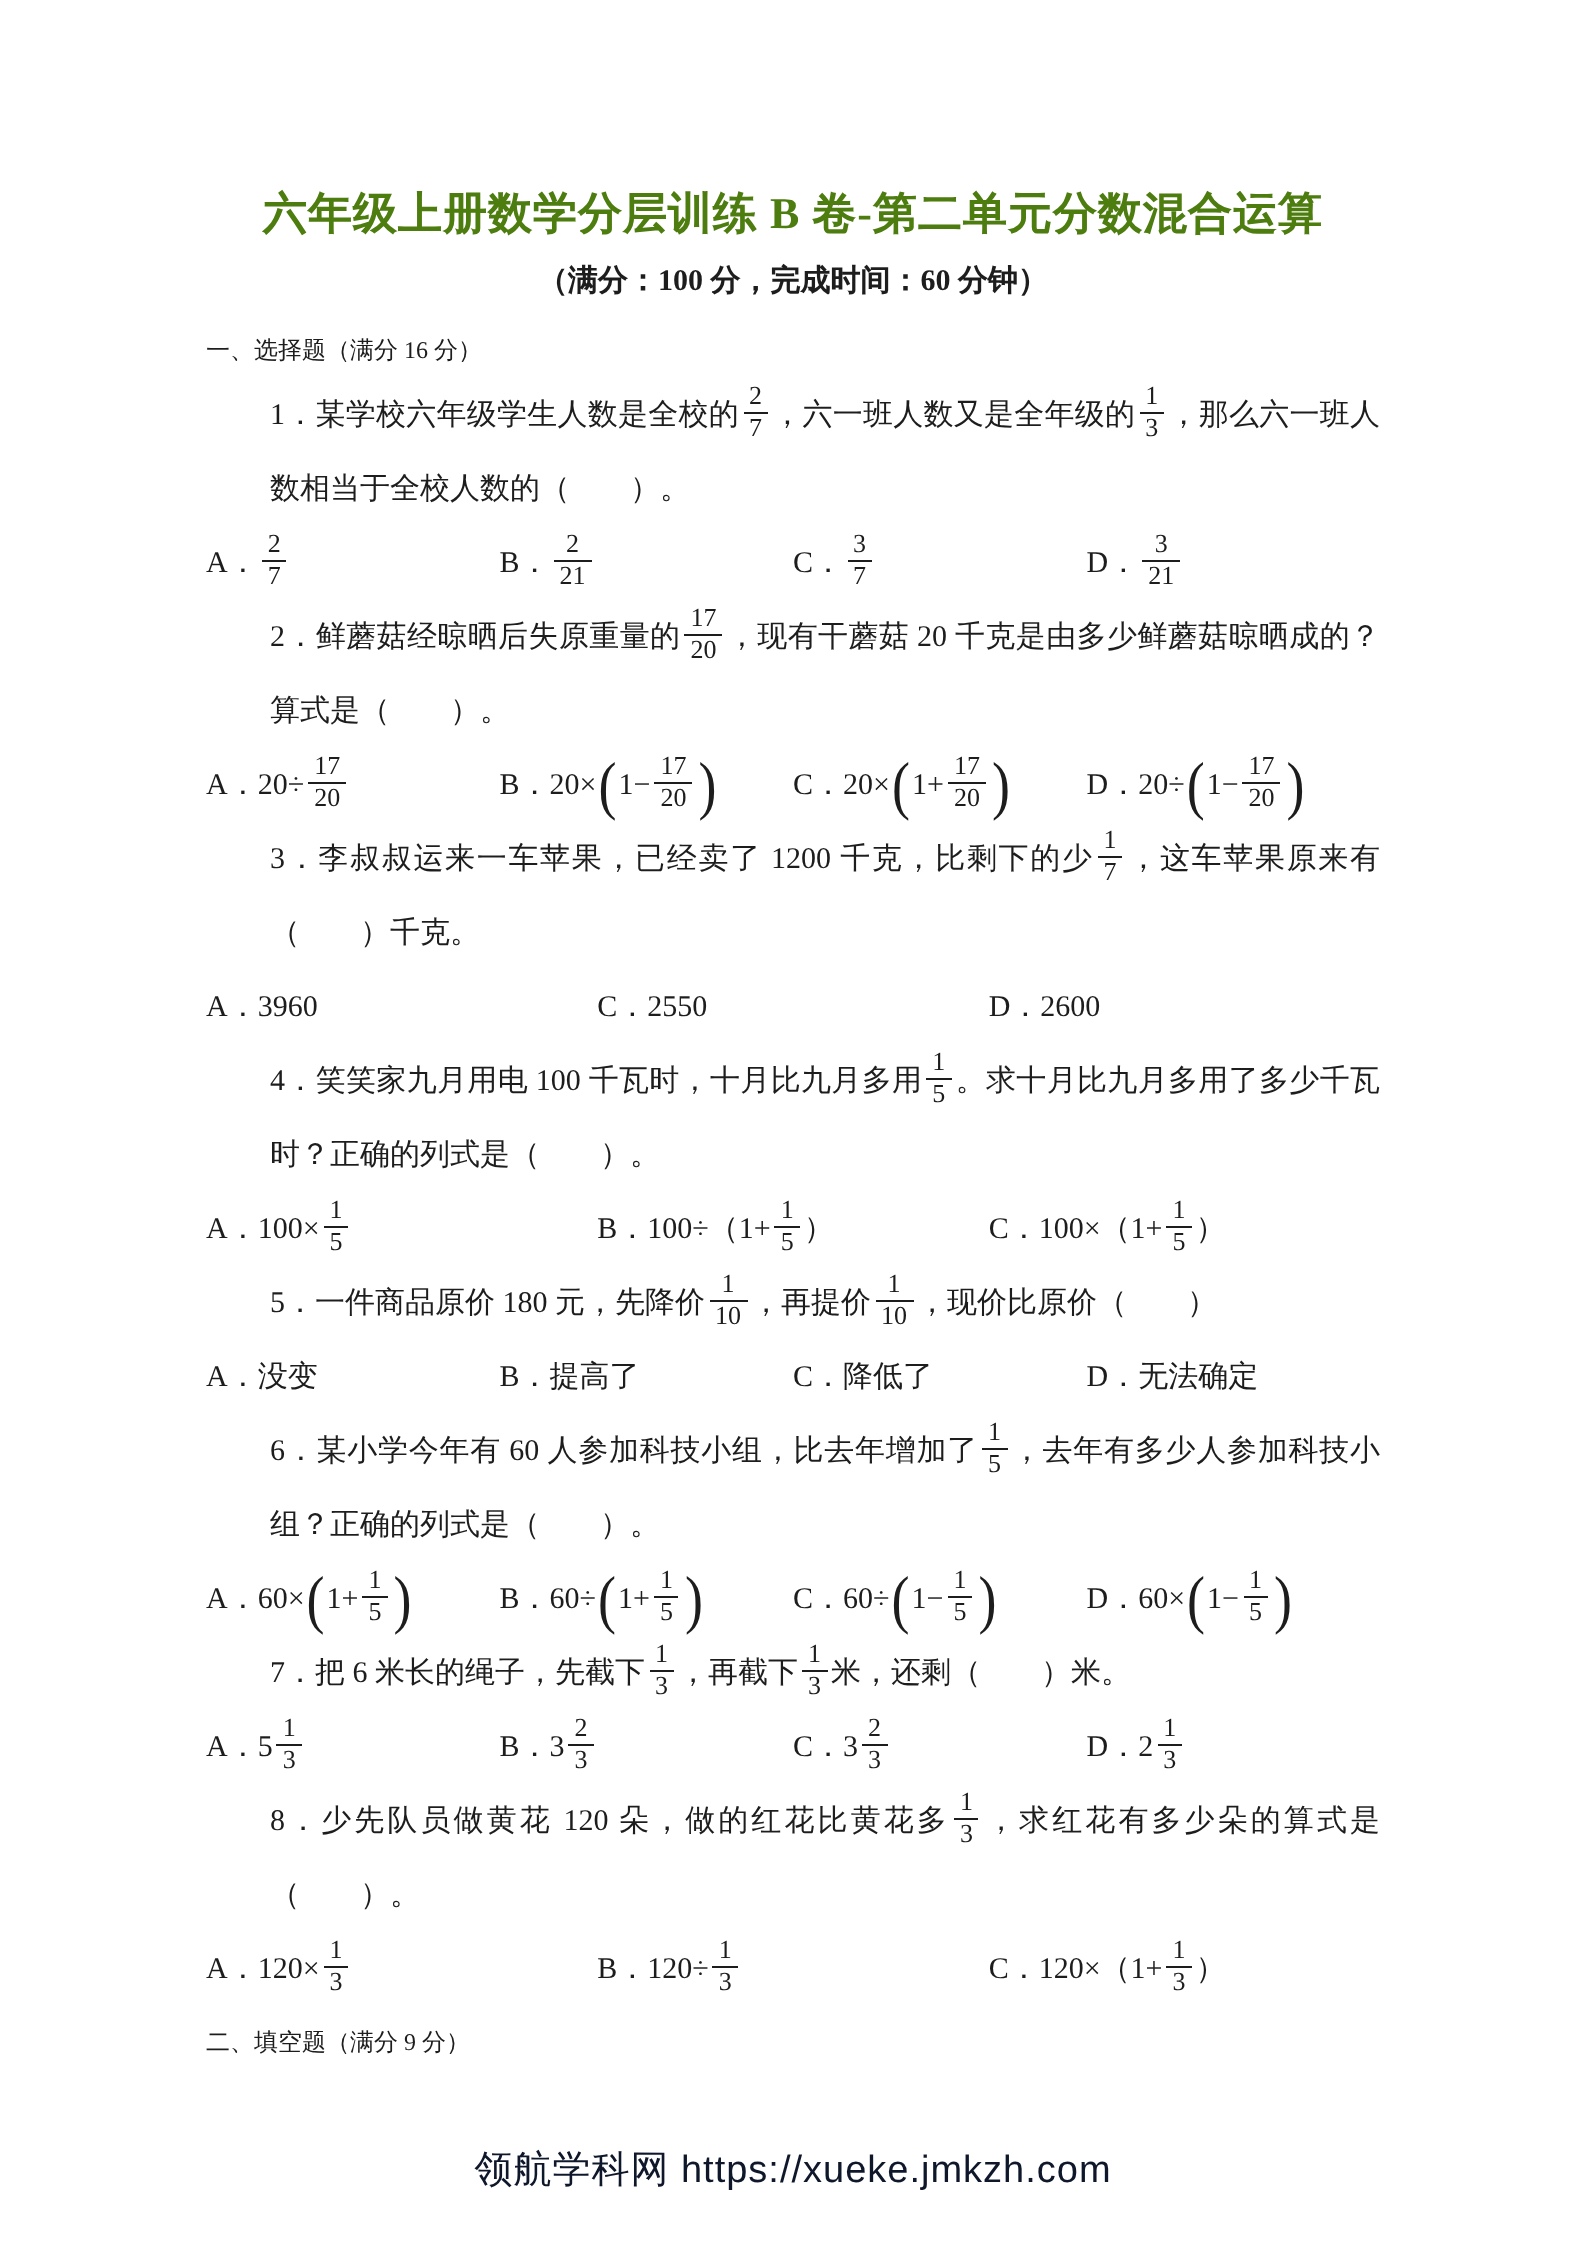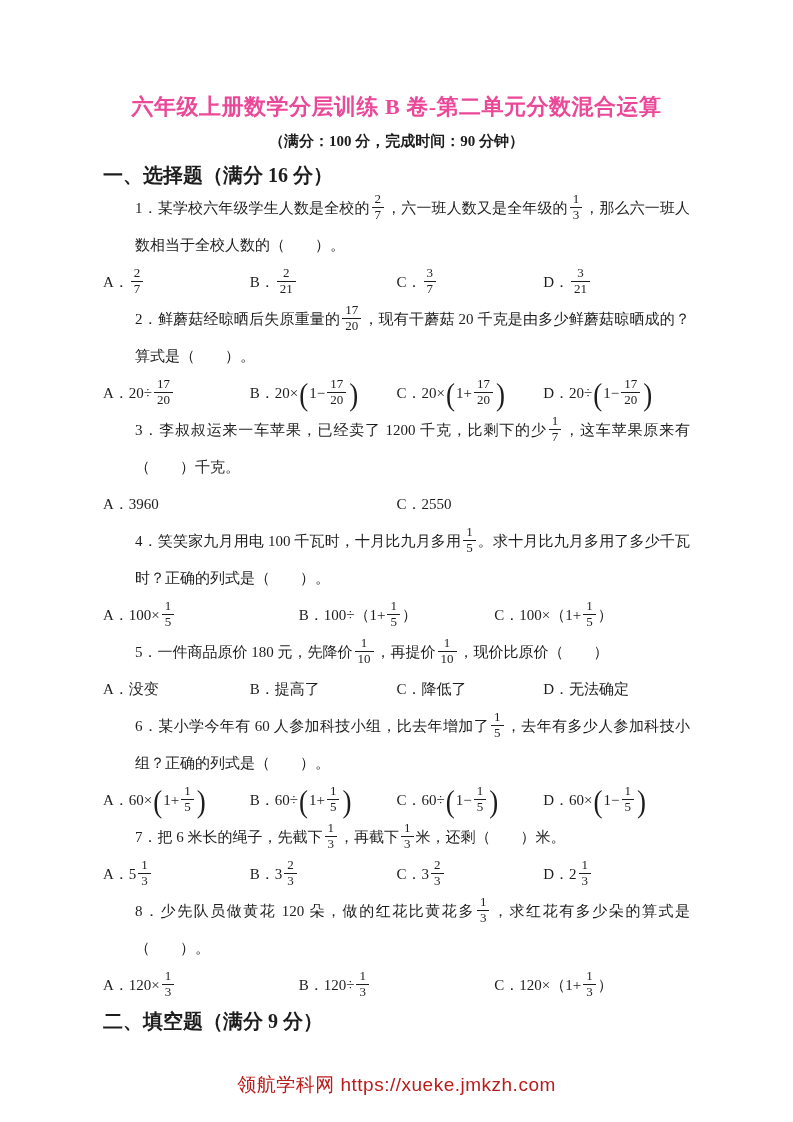--- a/index.html
+++ b/index.html
@@ -22,22 +22,22 @@
     letter-spacing:0.5px;
   }
   .subtitle {
     font-size:15px;
     font-weight:bold;
     text-align:center;
     margin:0 0 10px 0;
     line-height:1.5;
   }
   .sec-heading {
-    font-size:20px;
-    font-weight:bold;
+    font-size:12px;
+    font-weight:normal;
     margin:4px 0 2px 0;
     line-height:26px;
   }
   .question { margin:0; }
   .stem {
     font-size:15px;
     line-height:37px;
     text-align:justify;
     margin-left:32px;
   }
@@ -75,22 +75,22 @@
     font-family:"Liberation Sans","DejaVu Sans",sans-serif;
     font-size:19px;
     color:#9b9b9b;
     letter-spacing:0.5px;
   }
 </style>
 </head>
 <body>
 
 <div class="page">
-  <h1 class="title" style="color: #ec4899;">六年级上册数学分层训练 B 卷-第二单元分数混合运算</h1>
-  <div class="subtitle">（满分：100 分，完成时间：90 分钟）</div>
+  <h1 class="title" style="color: #4d7c0f;">六年级上册数学分层训练 B 卷-第二单元分数混合运算</h1>
+  <div class="subtitle">（满分：100 分，完成时间：60 分钟）</div>
   <div class="sec-heading">一、选择题（满分 16 分）</div>
 
   <div id="questions-root">
       <div class="question">
         <div class="stem">1．某学校六年级学生人数是全校的<span class="frac"><span class="num">2</span><span class="den">7</span></span>，六一班人数又是全年级的<span class="frac"><span class="num">1</span><span class="den">3</span></span>，那么六一班人数相当于全校人数的（　　）。</div>
         <div class="opts cols-4">
           <div class="opt">A．<span class="frac"><span class="num">2</span><span class="den">7</span></span></div>
           <div class="opt">B．<span class="frac"><span class="num">2</span><span class="den">21</span></span></div>
           <div class="opt">C．<span class="frac"><span class="num">3</span><span class="den">7</span></span></div>
           <div class="opt">D．<span class="frac"><span class="num">3</span><span class="den">21</span></span></div>
@@ -103,20 +103,21 @@
           <div class="opt">B．20×<span class="bigp">(</span>1−<span class="frac"><span class="num">17</span><span class="den">20</span></span><span class="bigp">)</span></div>
           <div class="opt">C．20×<span class="bigp">(</span>1+<span class="frac"><span class="num">17</span><span class="den">20</span></span><span class="bigp">)</span></div>
           <div class="opt">D．20÷<span class="bigp">(</span>1−<span class="frac"><span class="num">17</span><span class="den">20</span></span><span class="bigp">)</span></div>
         </div>
       </div>
       <div class="question">
         <div class="stem">3．李叔叔运来一车苹果，已经卖了 1200 千克，比剩下的少<span class="frac"><span class="num">1</span><span class="den">7</span></span>，这车苹果原来有（　　）千克。</div>
         <div class="opts cols-4">
           <div class="opt">A．3960</div>
           <div class="opt">C．2550</div>
+          <div class="opt">D．2600</div>
         </div>
       </div>
       <div class="question">
         <div class="stem">4．笑笑家九月用电 100 千瓦时，十月比九月多用<span class="frac"><span class="num">1</span><span class="den">5</span></span>。求十月比九月多用了多少千瓦时？正确的列式是（　　）。</div>
         <div class="opts cols-3">
           <div class="opt">A．100×<span class="frac"><span class="num">1</span><span class="den">5</span></span></div>
           <div class="opt">B．100÷（1+<span class="frac"><span class="num">1</span><span class="den">5</span></span>）</div>
           <div class="opt">C．100×（1+<span class="frac"><span class="num">1</span><span class="den">5</span></span>）</div>
         </div>
       </div>
@@ -153,15 +154,15 @@
           <div class="opt">A．120×<span class="frac"><span class="num">1</span><span class="den">3</span></span></div>
           <div class="opt">B．120÷<span class="frac"><span class="num">1</span><span class="den">3</span></span></div>
           <div class="opt">C．120×（1+<span class="frac"><span class="num">1</span><span class="den">3</span></span>）</div>
         </div>
       </div>
     </div>
 
   <div class="sec-heading">二、填空题（满分 9 分）</div>
 </div>
 
-<div class="footer" style="color: #b91c1c;">
+<div class="footer" style="color: #0f172a;">
   <span>领航学科网 https://xueke.jmkzh.com</span>
 </div>
 
 </body></html>

